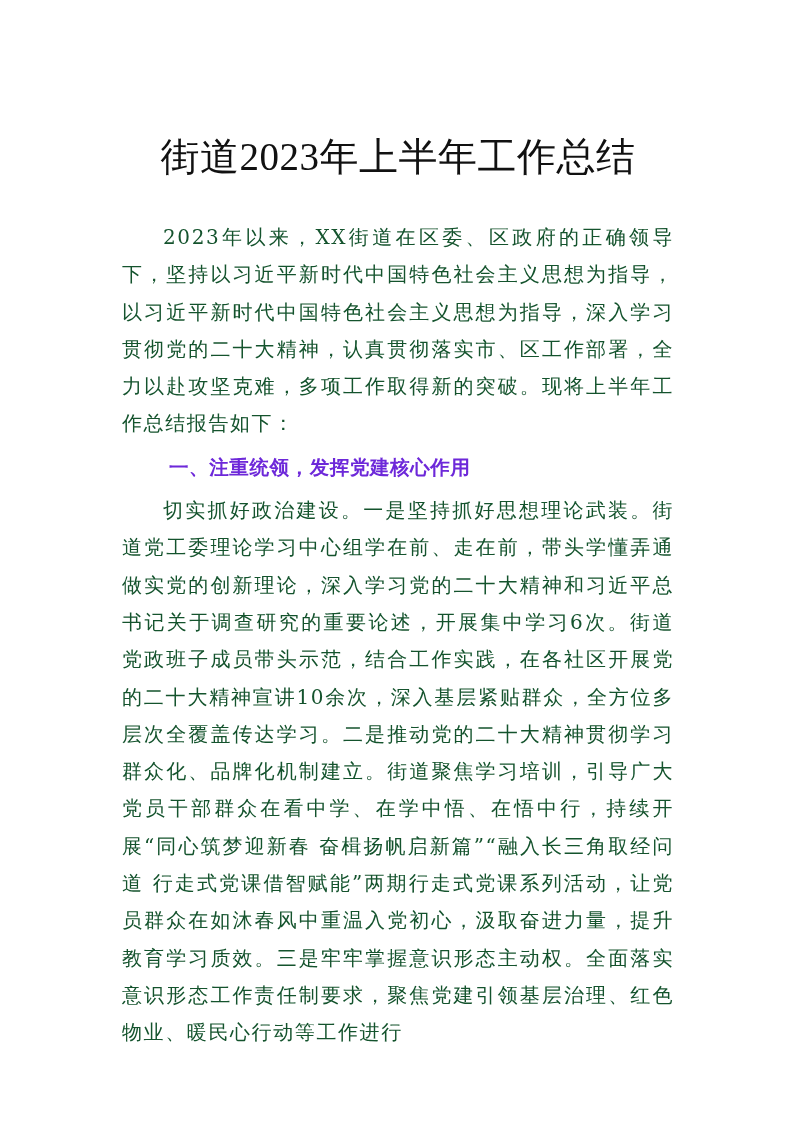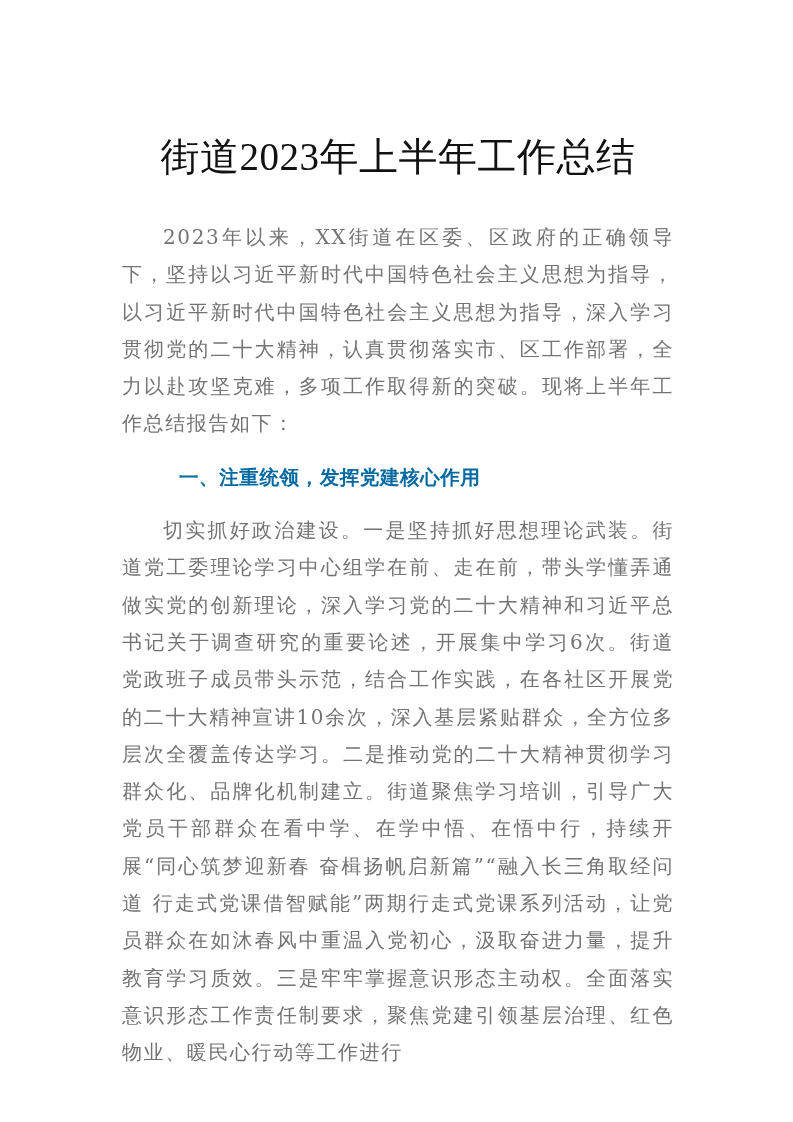--- a/index.html
+++ b/index.html
@@ -42,30 +42,30 @@
     width: 552px;
   }
   .para {
     margin: 0;
     font-size: 20px;
     line-height: 37.3px;
     text-indent: 41px;
     text-align: justify;
     text-justify: inter-character;
     letter-spacing: 1.6px;
-    color: #737373;
+    color: #14532d;
   }
   .heading {
-    margin: 16px;
+    margin: 6px;
     font-family: "DejaVu Sans", "Liberation Sans", sans-serif;
     font-weight: bold;
     font-size: 19.5px;
     line-height: 37.3px;
     text-indent: 41px;
-    color: #0369a1;
+    color: #6d28d9;
     letter-spacing: 0.6px;
   }
 </style>
 </head>
 <body>
 
 <div class="page">
   <h1 class="title">街道2023年上半年工作总结</h1>
   <div class="body">
     <p class="para">2023年以来，XX街道在区委、区政府的正确领导下，坚持以习近平新时代中国特色社会主义思想为指导，以习近平新时代中国特色社会主义思想为指导，深入学习贯彻党的二十大精神，认真贯彻落实市、区工作部署，全力以赴攻坚克难，多项工作取得新的突破。现将上半年工作总结报告如下：</p>

